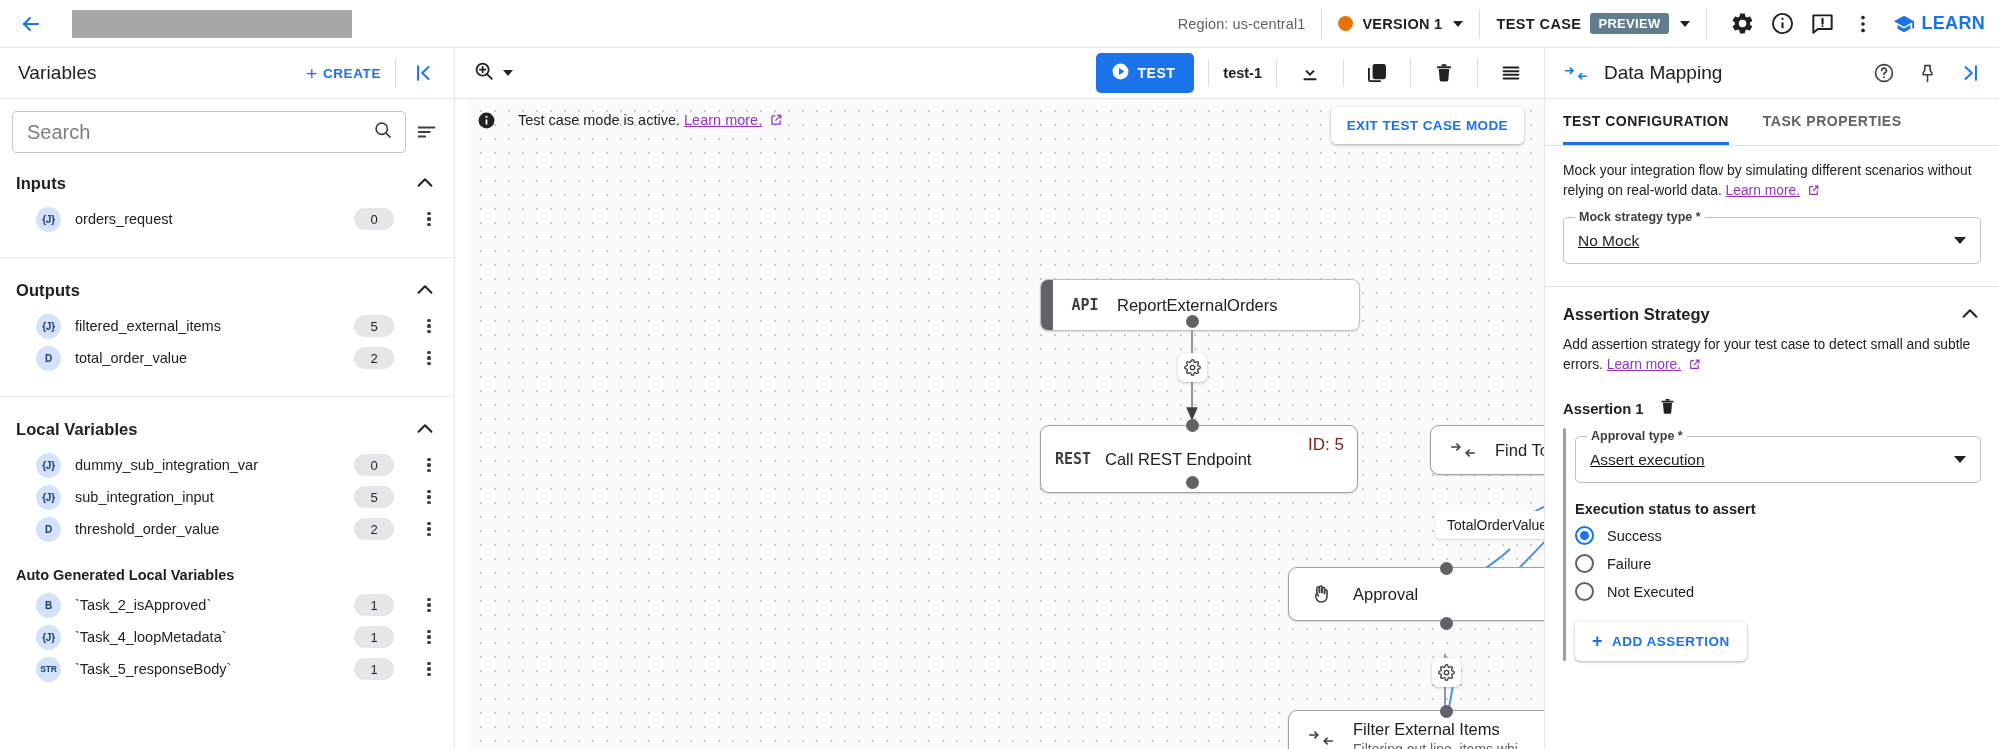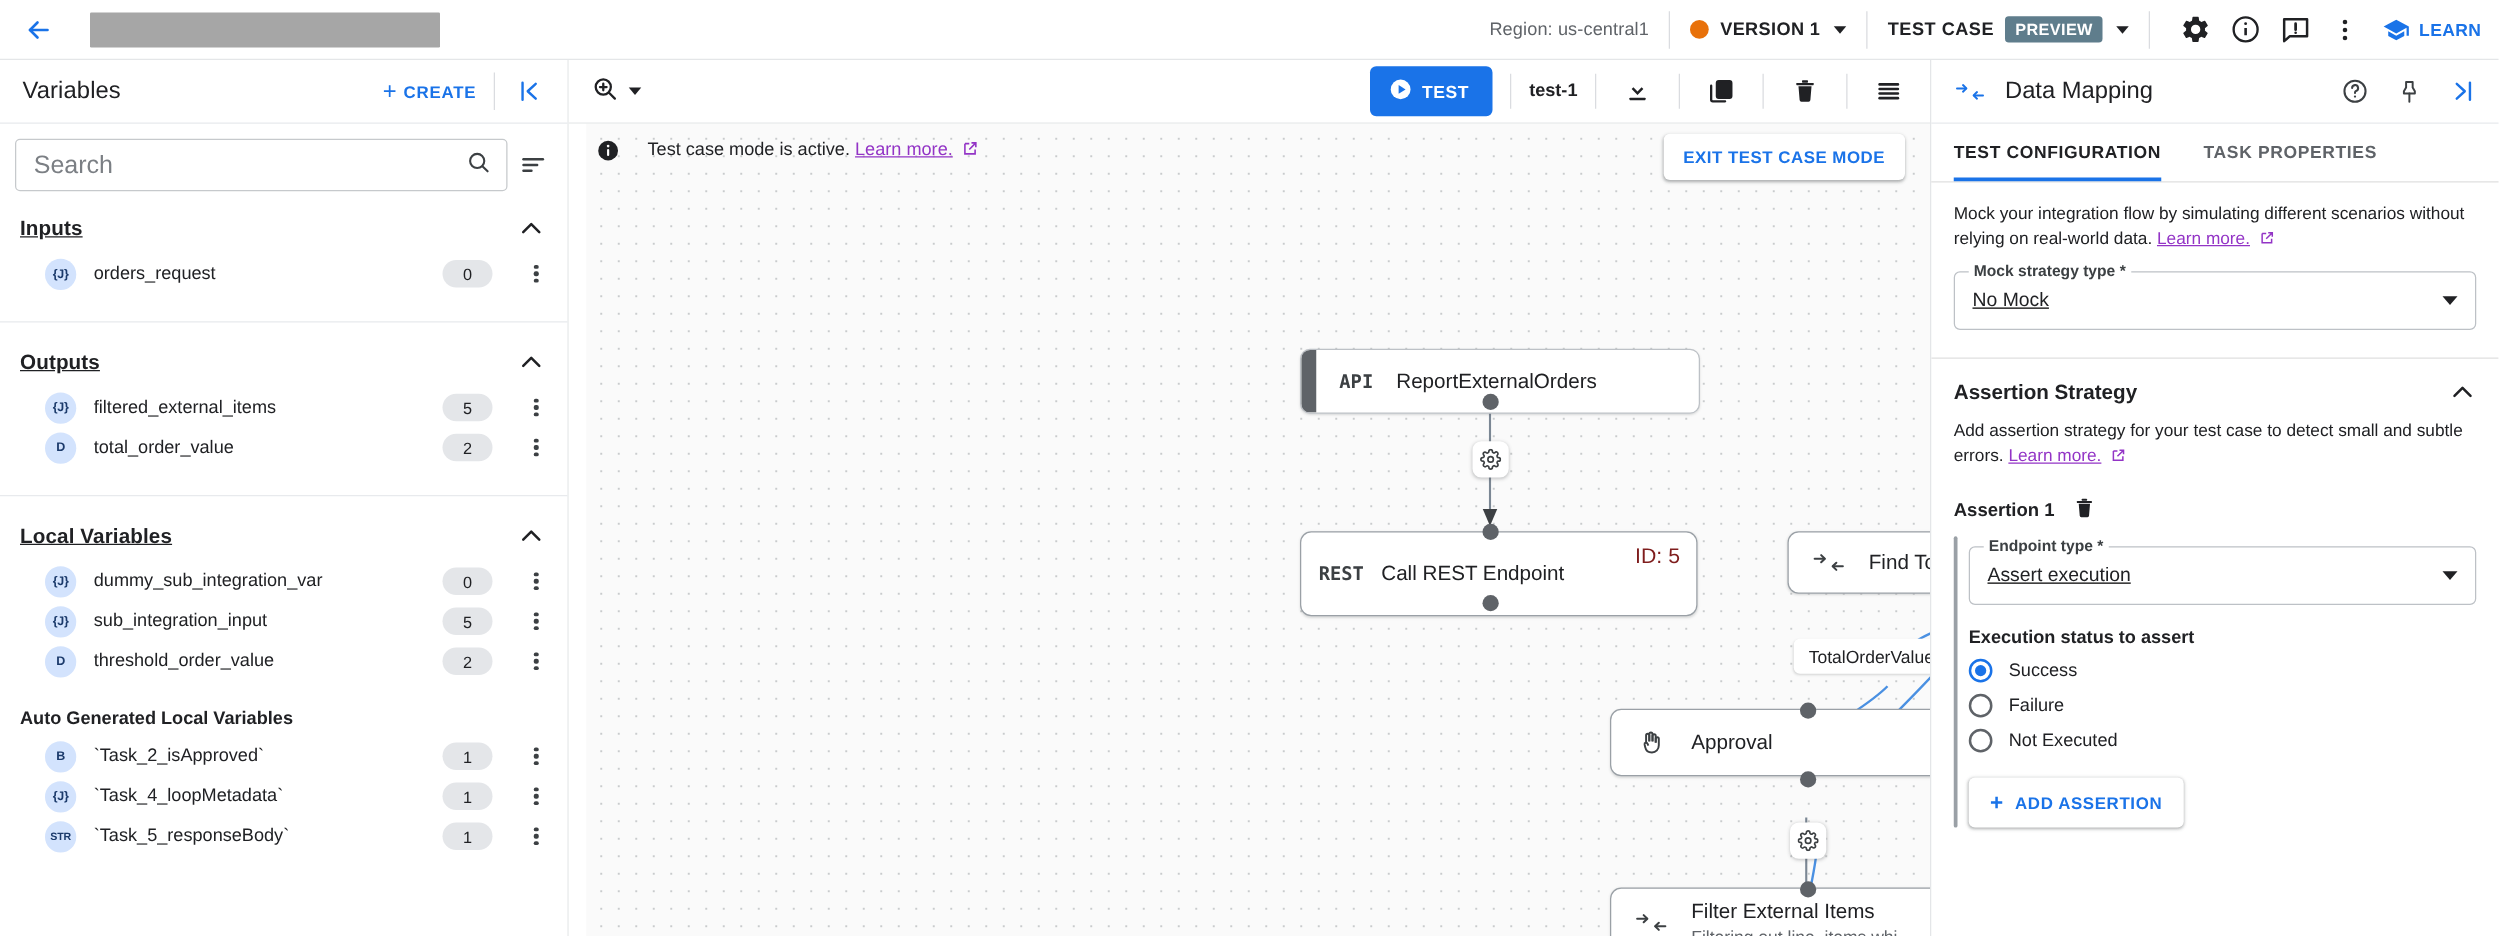--- a/index.html
+++ b/index.html
@@ -27,21 +27,21 @@
   .version-text { font-size: 14.5px; font-weight: bold; color: #202124; letter-spacing: .3px; }
   .caret { width: 0; height: 0; border-left: 5px solid transparent; border-right: 5px solid transparent;
     border-top: 6px solid #202124; margin-left: 2px; }
   .testcase-group { display: flex; align-items: center; gap: 9px; cursor: pointer; }
   .testcase-text { font-size: 14.5px; font-weight: bold; color: #202124; letter-spacing: .4px; }
   .preview-badge { background: #5f7d8c; color: #fff; font-size: 13px; font-weight: bold;
     padding: 3px 8px 3px 8px; border-radius: 3px; letter-spacing: .3px; }
   .tb-icon { width: 40px; height: 40px; display: flex; align-items: center; justify-content: center;
     cursor: pointer; color: #202124; }
   .learn-btn { display: flex; align-items: center; gap: 7px; color: #1a73e8; cursor: pointer;
-    font-size: 14px; font-weight: bold; letter-spacing: .3px; padding-left: 10px; }
+    font-size: 18px; font-weight: bold; letter-spacing: .3px; padding-left: 10px; }
 
   
   .bodyrow { flex: 1; display: flex; min-height: 0; }
 
   
   .sidebar { width: 455px; min-width: 455px; border-right: 1px solid #e4e6e8; display: flex;
     flex-direction: column; background: #fff; }
   .sb-head { height: 51px; display: flex; align-items: center; padding: 0 16px 0 18px;
     border-bottom: 1px solid #e8eaed; }
   .sb-title { font-size: 19px; color: #202124; letter-spacing: .1px; }
@@ -56,21 +56,21 @@
   .sb-search-row { display: flex; align-items: center; padding: 12px 14px 10px 12px; gap: 8px; }
   .search-box { flex: 1; height: 42px; border: 1px solid #c6c9cc; border-radius: 4px; display: flex;
     align-items: center; padding: 0 12px 0 14px; }
   .search-box input { border: none; outline: none; flex: 1; font-size: 20px; color: #202124;
     font-family: "Liberation Sans", sans-serif; background: transparent; }
   .search-box input::placeholder { color: #7b7f84; }
   .sort-icon { width: 26px; height: 26px; display: flex; align-items: center; justify-content: center;
     cursor: pointer; color: #3c4043; }
 
   .sec-head { display: flex; align-items: center; padding: 8px 18px 8px 16px; height: 40px; }
-  .sec-title { font-size: 16.5px; font-weight: bold; color: #202124; letter-spacing: .1px; text-decoration: underline; }
+  .sec-title { font-size: 16.5px; font-weight: bold; color: #202124; letter-spacing: .1px; }
   .sec-spacer { flex: 1; }
   .chev { width: 22px; height: 22px; cursor: pointer; color: #202124; }
   .sec-sub { font-size: 14.5px; font-weight: bold; color: #202124; padding: 10px 16px 6px 16px; }
 
   .var-row { display: flex; align-items: center; height: 32px; padding: 0 16px 0 36px; gap: 14px; cursor: pointer; }
   .var-badge { width: 25px; height: 25px; min-width: 25px; border-radius: 50%; background: #d3e3fd;
     color: #1b3a6b; display: flex; align-items: center; justify-content: center; font-size: 10px;
     font-weight: bold; letter-spacing: -.2px; }
   .var-badge.str { font-size: 8.5px; }
   .var-name { flex: 1; font-size: 14.5px; color: #202124; white-space: nowrap; overflow: hidden;
@@ -673,21 +673,21 @@
                 <rect x="4.4" y="4.7" width="15.2" height="2.1" rx=".6"></rect>
                 <rect x="9.4" y="2.4" width="5.2" height="2.2" rx=".6"></rect>
               </svg>
           </span>
         </div>
 
         <div class="assert-wrap">
           <div class="assert-stripe"></div>
           <div class="assert-inner">
             <div class="field" style="margin-top:8px;">
-              <span class="flabel">Endpoint type *</span>
+              <span class="flabel">Approval type *</span>
               <span class="fval">Assert execution</span>
               <span class="fcaret"></span>
             </div>
 
             <div class="radio-label">Execution status to assert</div>
 
             <div class="radio-row">
               <span class="radio on"></span>
               <span class="radio-text">Success</span>
             </div>

